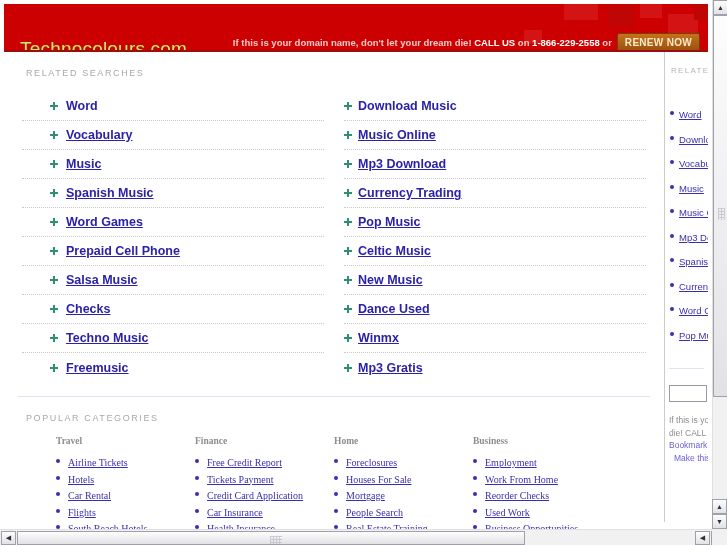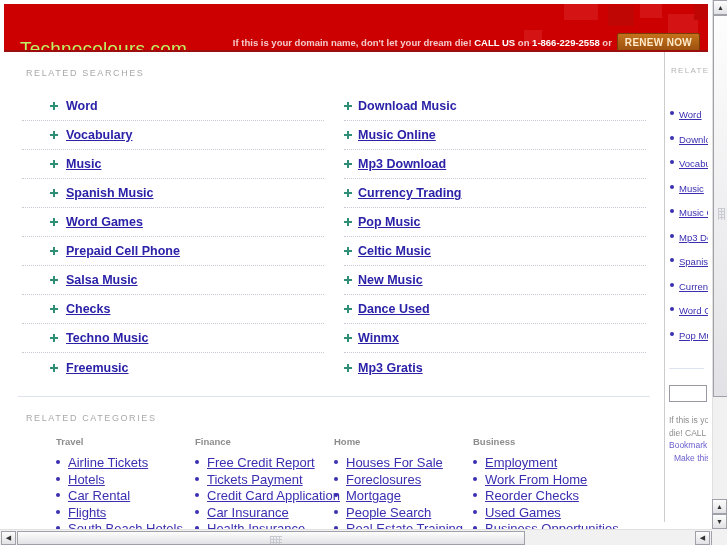--- a/index.html
+++ b/index.html
@@ -155,21 +155,21 @@
     margin: 14px 14px 0 14px;
     border: none;
     border-top: 1px solid #dfe3ef;
   }
 
   
   .pc-grid {
     display: flex;
     padding: 13px 0 0 52px;
   }
-  .pc-col { width: 139px; }
+  .pc-col { width: 139px; font-family: Liberation Serif, serif; }
   .pc-title {
     color: #8d8d8d;
     font-size: 9.5px;
     font-weight: bold;
     margin-bottom: 7px;
   }
   .pc-list { list-style: none; margin: 0; padding: 0; }
   .pc-list li {
     position: relative;
     padding-left: 12px;
@@ -178,21 +178,21 @@
   }
   .pc-list li .dot {
     position: absolute;
     left: 0; top: 6px;
     width: 4px; height: 4px;
     background: #3a2fb0;
     border-radius: 50%;
   }
   .pc-list li a {
     color: #3a2fb0;
-    font-size: 13px;
+    font-size: 10px;
     text-decoration: underline;
     cursor: pointer;
     white-space: nowrap;
   }
 
   
   .side-head {
     color: #b5b5b5;
     font-size: 8px;
     letter-spacing: 1.3px;
@@ -481,21 +481,21 @@
                 <span class="arrow-bullet"><svg width="8" height="8" viewBox="0 0 8 8">
                     <path d="M3 0h2v3h3v2H5v3H3V5H0V3h3z" fill="#2f8f76"></path>
                   </svg></span>
                 <span class="rs-link">Mp3 Gratis</span>
               </div>
             </div>
         </div>
 
         <hr class="hr-light">
 
-        <div class="sec-head">RELATED CATEGORIES</div>
+        <div class="sec-head">POPULAR CATEGORIES</div>
 
         <div class="pc-grid" id="pc-grid">
             <div class="pc-col">
               <div class="pc-title">Travel</div>
               <ul class="pc-list">
                 <li><span class="dot"></span><a>Airline Tickets</a></li>
                 <li><span class="dot"></span><a>Hotels</a></li>
                 <li><span class="dot"></span><a>Car Rental</a></li>
                 <li><span class="dot"></span><a>Flights</a></li>
                 <li><span class="dot"></span><a>South Beach Hotels</a></li>
@@ -507,34 +507,34 @@
                 <li><span class="dot"></span><a>Free Credit Report</a></li>
                 <li><span class="dot"></span><a>Tickets Payment</a></li>
                 <li><span class="dot"></span><a>Credit Card Application</a></li>
                 <li><span class="dot"></span><a>Car Insurance</a></li>
                 <li><span class="dot"></span><a>Health Insurance</a></li>
               </ul>
             </div>
             <div class="pc-col">
               <div class="pc-title">Home</div>
               <ul class="pc-list">
+                <li><span class="dot"></span><a>Foreclosures</a></li>
                 <li><span class="dot"></span><a>Houses For Sale</a></li>
-                <li><span class="dot"></span><a>Foreclosures</a></li>
                 <li><span class="dot"></span><a>Mortgage</a></li>
                 <li><span class="dot"></span><a>People Search</a></li>
                 <li><span class="dot"></span><a>Real Estate Training</a></li>
               </ul>
             </div>
             <div class="pc-col">
               <div class="pc-title">Business</div>
               <ul class="pc-list">
                 <li><span class="dot"></span><a>Employment</a></li>
                 <li><span class="dot"></span><a>Work From Home</a></li>
                 <li><span class="dot"></span><a>Reorder Checks</a></li>
-                <li><span class="dot"></span><a>Used Games</a></li>
+                <li><span class="dot"></span><a>Used Work</a></li>
                 <li><span class="dot"></span><a>Business Opportunities</a></li>
               </ul>
             </div>
           </div>
       </div>
 
       <div class="side-col">
         <div class="side-head">RELATED SEARCHES</div>
         <ul class="side-list" id="side-list">
             <li><span class="dot"></span><a>Word</a></li>

